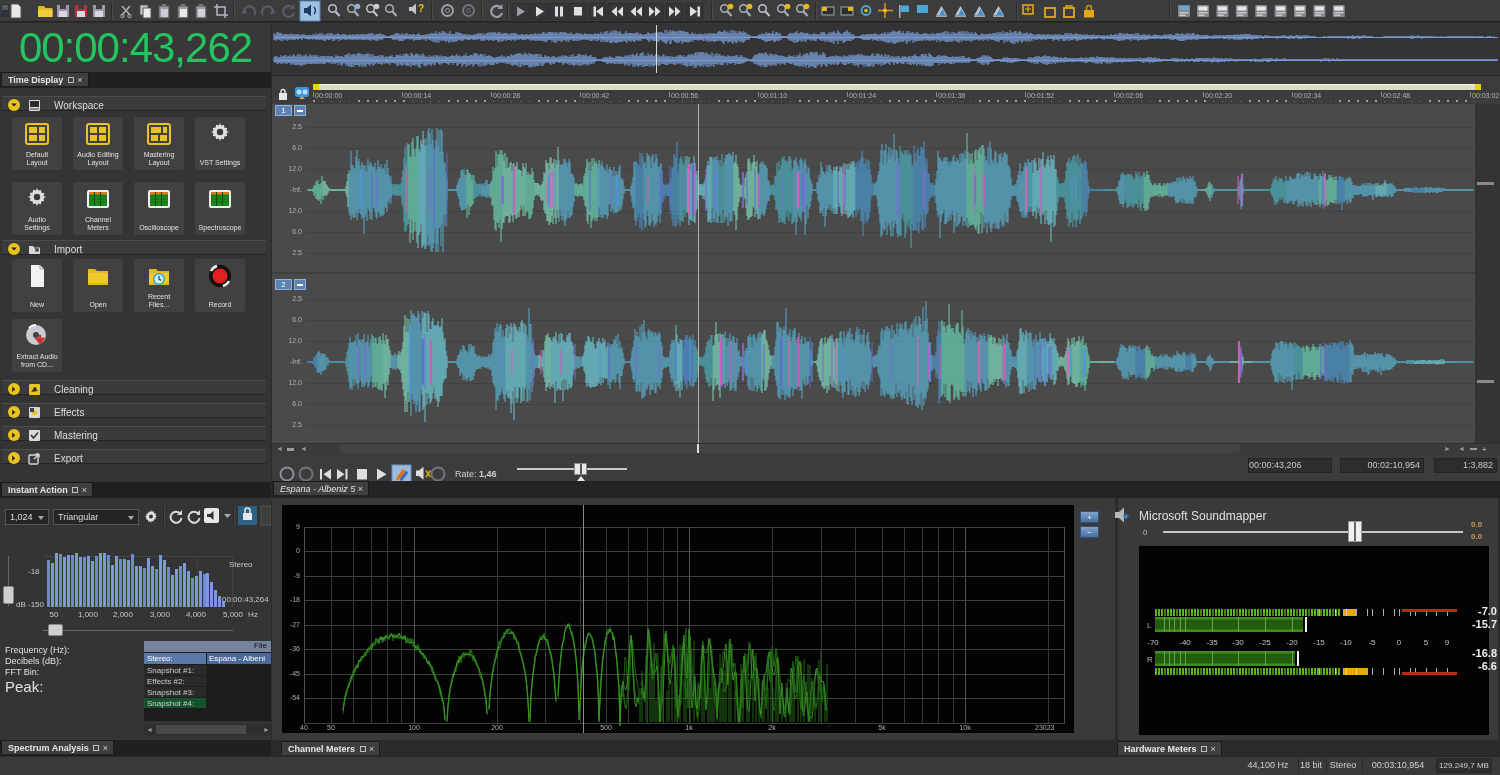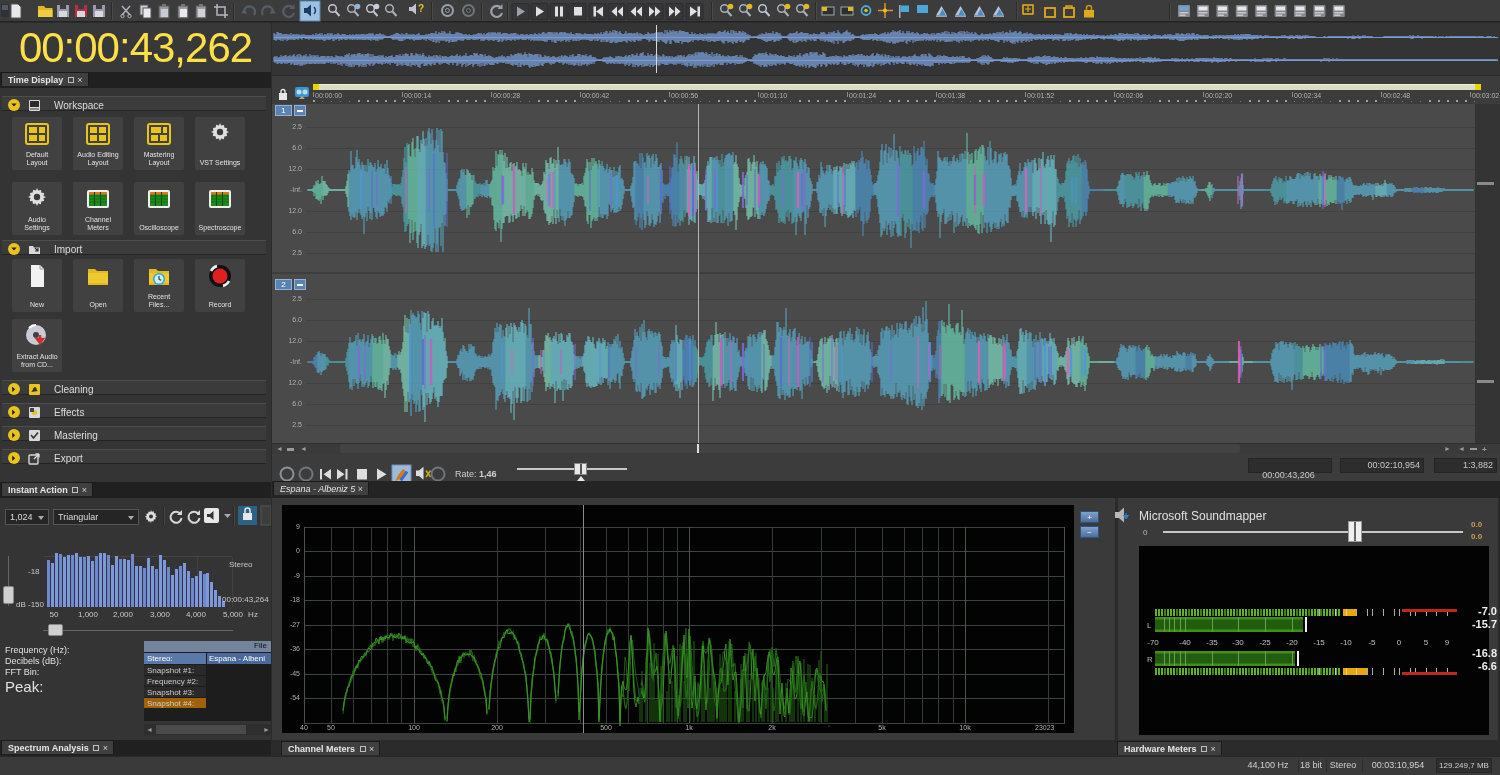--- a/index.html
+++ b/index.html
@@ -189,21 +189,21 @@
     <rect x="1313.4" y="5" width="12" height="12" rx="1" fill="#84888e"></rect>
     <rect x="1314.9" y="6.5" width="9" height="4" fill="#e8e8ea"></rect>
     <rect x="1314.9" y="12" width="9" height="1.5" fill="#c8c8cc"></rect>
     <rect x="1314.9" y="14.5" width="6" height="1.5" fill="#c8c8cc"></rect>
     <rect x="1332.8" y="5" width="12" height="12" rx="1" fill="#84888e"></rect>
     <rect x="1334.3" y="6.5" width="9" height="4" fill="#e8e8ea"></rect>
     <rect x="1334.3" y="12" width="9" height="1.5" fill="#c8c8cc"></rect>
     <rect x="1334.3" y="14.5" width="6" height="1.5" fill="#c8c8cc"></rect>
   </svg>
 <div class="abs" style="left:0;top:23px;width:271px;height:49px;background:#383838"></div>
-<div class="abs" style="left:0;top:24px;width:271px;height:48px;color:#fde047;font-size:42px;letter-spacing:-1px;text-align:center;font-weight:400">00:00:43,262</div>
+<div class="abs" style="left:0;top:24px;width:271px;height:48px;color:#22c55e;font-size:42px;letter-spacing:-1px;text-align:center;font-weight:400">00:00:43,262</div>
 <div class="abs" style="left:0;top:72px;width:271px;height:16px;background:#202020"></div>
 <div class="tab" style="left:1px;top:72px">Time Display <span class="glyphs"><span class="sq"></span> ×</span></div>
 <div class="abs" style="left:0;top:88px;width:271px;height:394px;background:#343434"></div>
 <div class="hdr" style="top:96px">
     <svg class="abs" style="left:6px;top:2px" width="12" height="12">
       <circle cx="6" cy="6" r="6" fill="#e8c41c"></circle>
       <path d="M3.2 4.5h5.6l-2.8 3z" fill="#222"></path>
     </svg>
     <svg class="abs" style="left:26px;top:2px" width="13" height="13">
       <rect x="1" y="1" width="11" height="11" rx="1" fill="#d8d8d8"></rect>
@@ -488,23 +488,23 @@
 <div class="abs" style="left:48px;top:624px;width:15px;height:12px;background:#cfcfcf;border:1px solid #888;border-radius:2px"></div>
 <div class="abs" style="left:5px;top:645px;color:#e0e0e0;font-size:9px">Frequency (Hz):</div>
 <div class="abs" style="left:5px;top:656px;color:#e0e0e0;font-size:9px">Decibels (dB):</div>
 <div class="abs" style="left:5px;top:667px;color:#e0e0e0;font-size:9px">FFT Bin:</div>
 <div class="abs" style="left:5px;top:678px;color:#e0e0e0;font-size:15px">Peak:</div>
 <div class="abs" style="left:144px;top:641px;width:127px;height:80px;background:#1d1d1d"></div>
 <div class="abs" style="left:144px;top:641px;width:127px;height:11px;background:#76839c;color:#111;font-size:8px;text-align:right;padding-right:4px">File</div>
 <div class="abs" style="left:144px;top:653px;width:62px;height:11px;background:#5b79a8;color:#fff;font-size:8px;padding:1px 0 0 3px">Stereo:</div>
 <div class="abs" style="left:207px;top:653px;width:64px;height:11px;background:#4a699a;color:#fff;font-size:8px;padding:1px 0 0 2px">Espana - Albeni</div>
 <div class="abs" style="left:144px;top:665px;width:62px;height:11px;background:#2a2a2a;color:#ccc;font-size:8px;padding:1px 0 0 3px;border-bottom:1px solid #1d1d1d">Snapshot #1:</div>
-<div class="abs" style="left:144px;top:676px;width:62px;height:11px;background:#2a2a2a;color:#ccc;font-size:8px;padding:1px 0 0 3px;border-bottom:1px solid #1d1d1d">Frequency #2:</div>
+<div class="abs" style="left:144px;top:676px;width:62px;height:11px;background:#2a2a2a;color:#ccc;font-size:8px;padding:1px 0 0 3px;border-bottom:1px solid #1d1d1d">Effects #2:</div>
 <div class="abs" style="left:144px;top:687px;width:62px;height:11px;background:#2a2a2a;color:#ccc;font-size:8px;padding:1px 0 0 3px;border-bottom:1px solid #1d1d1d">Snapshot #3:</div>
-<div class="abs" style="left:144px;top:698px;width:62px;height:11px;background:#a16207;color:#ccc;font-size:8px;padding:1px 0 0 3px;border-bottom:1px solid #1d1d1d">Snapshot #4:</div>
+<div class="abs" style="left:144px;top:698px;width:62px;height:11px;background:#14532d;color:#ccc;font-size:8px;padding:1px 0 0 3px;border-bottom:1px solid #1d1d1d">Snapshot #4:</div>
 <div class="abs" style="left:144px;top:724px;width:127px;height:11px;background:#2e2e2e"></div>
 <div class="abs" style="left:156px;top:725px;width:90px;height:9px;background:#4a4a4a"></div>
 <div class="abs" style="left:146px;top:727px;color:#999;font-size:7px;line-height:6px">◄</div>
 <div class="abs" style="left:263px;top:727px;color:#999;font-size:7px;line-height:6px">►</div>
 <div class="abs" style="left:0;top:740px;width:271px;height:16px;background:#202020"></div>
 <div class="tab" style="left:1px;top:740px">Spectrum Analysis <span class="glyphs"><span class="sq"></span> ×</span></div>
 <div class="abs" style="left:272px;top:23px;width:1228px;height:52px;background:#343434"></div>
 <svg class="abs" style="left:272px;top:23px" width="1228" height="52" viewBox="0 0 1228 52">
     <g>
       <rect x="2" y="14" width="1224" height="1" fill="#7596d2"></rect>
@@ -787,21 +787,21 @@
     <path d="M399.5 479.5l6.5-8.8 2.3 1.8-6.5 8.8z" fill="#3a6ac8"></path>
     <path d="M416 470.5h3l4.5-3.8v13L419 476h-3z" fill="#dedede"></path>
     <path d="M426 470.5l4.5 6.5m0-6.5l-4.5 6.5" stroke="#c8a818" stroke-width="1.6"></path>
     <circle cx="438" cy="474" r="6.5" fill="none" stroke="#70767e" stroke-width="2"></circle>
   </svg>
 <div class="abs" style="left:455px;top:469px;color:#cfcfcf;font-size:9px">Rate: <b>1,46</b></div>
 <div class="abs" style="left:517px;top:468px;width:110px;height:2px;background:#c8c8c8"></div>
 <div class="abs" style="left:574px;top:463px;width:13px;height:12px;background:#e8e8e8;border:1px solid #888"></div>
 <div class="abs" style="left:580px;top:464px;width:2px;height:10px;background:#555"></div>
 <div class="abs" style="left:577px;top:476px;width:0;height:0;border-left:4px solid transparent;border-right:4px solid transparent;border-bottom:5px solid #e8e8e8"></div>
-<div class="abs" style="left:1248px;top:458px;width:84px;height:15px;background:#2d2d2d;border:1px solid #242424;color:#c8c8c8;font-size:9px;text-align:center;padding:11px 3px 0 0">00:00:43,206</div>
+<div class="abs" style="left:1248px;top:458px;width:84px;height:15px;background:#2d2d2d;border:1px solid #242424;color:#c8c8c8;font-size:9px;text-align:left;padding:1px 3px 0 0">00:00:43,206</div>
 <div class="abs" style="left:1340px;top:458px;width:84px;height:15px;background:#2d2d2d;border:1px solid #242424;color:#c8c8c8;font-size:9px;text-align:right;padding:1px 3px 0 0">00:02:10,954</div>
 <div class="abs" style="left:1434px;top:458px;width:63px;height:15px;background:#2d2d2d;border:1px solid #242424;color:#c8c8c8;font-size:9px;text-align:right;padding:1px 3px 0 0">1:3,882</div>
 <div class="abs" style="left:272px;top:481px;width:1228px;height:17px;background:#242424"></div>
 <div class="tab" style="left:273px;top:481px;font-style:italic;font-weight:normal">Espana - Albeniz 5 <span class="glyphs" style="font-style:normal">×</span></div>
 <div class="abs" style="left:272px;top:498px;width:843px;height:242px;background:#3a3a3a"></div>
 <div class="abs" style="left:282px;top:505px;width:792px;height:228px;background:#030303"></div>
 <svg class="abs" style="left:0;top:0" width="1500" height="775" viewBox="0 0 1500 775">
     <rect x="304" y="527" width="761" height="1" fill="#3c423c"></rect>
     <rect x="304" y="551" width="761" height="1" fill="#3c423c"></rect>
     <rect x="304" y="576" width="761" height="1" fill="#3c423c"></rect>

